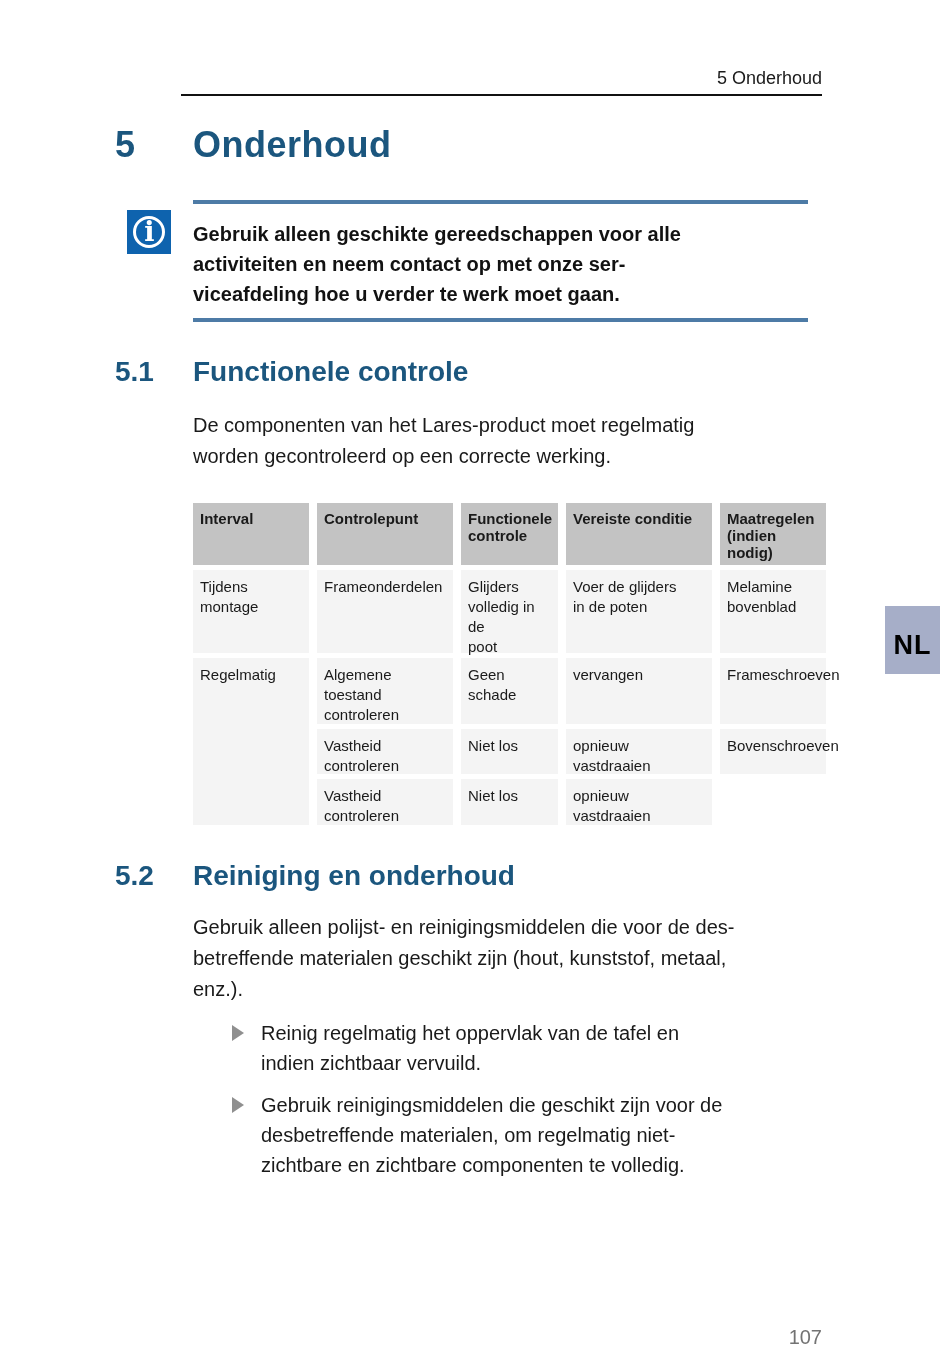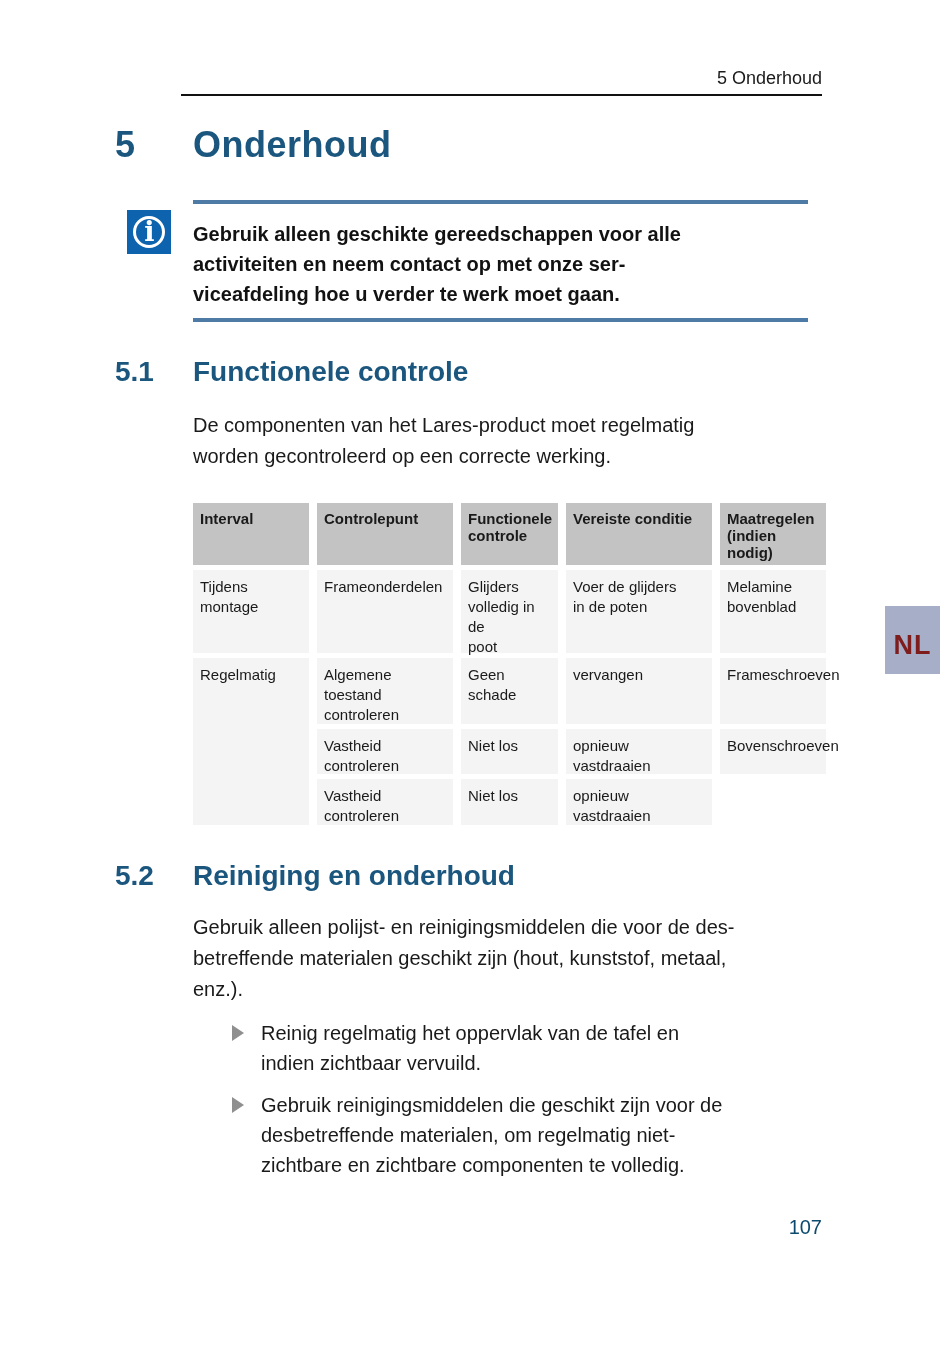--- a/index.html
+++ b/index.html
@@ -126,21 +126,21 @@
   .mtable .span-rows { grid-row: 3 / span 3; grid-column: 1; }
 
   
   .lang-tab {
     position: absolute;
     top: 606px;
     left: 885px;
     width: 55px;
     height: 68px;
     background: #a6aec8;
-    color: #7f1d1d;
+    color: #000000;
     font-weight: bold;
     font-size: 27px;
     letter-spacing: 1px;
     display: flex;
     align-items: center;
     justify-content: center;
     padding-top: 10px;
   }
 
   
@@ -164,24 +164,24 @@
     clip-path: polygon(0 0, 100% 50%, 0 100%);
   }
   .bullet-text .line {
     font-size: 20px;
     line-height: 30px;
     color: #1a1a1a;
   }
 
   .page-number {
     position: absolute;
-    top: 1216px;
+    top: 1326px;
     right: 128px;
     font-size: 20px;
-    color: #0c4a6e;
+    color: #737373;
   }
 </style>
 </head>
 <body>
 
 <div class="page">
 
   <div class="running-header">5 Onderhoud</div>
   <div class="header-rule"></div>
 

